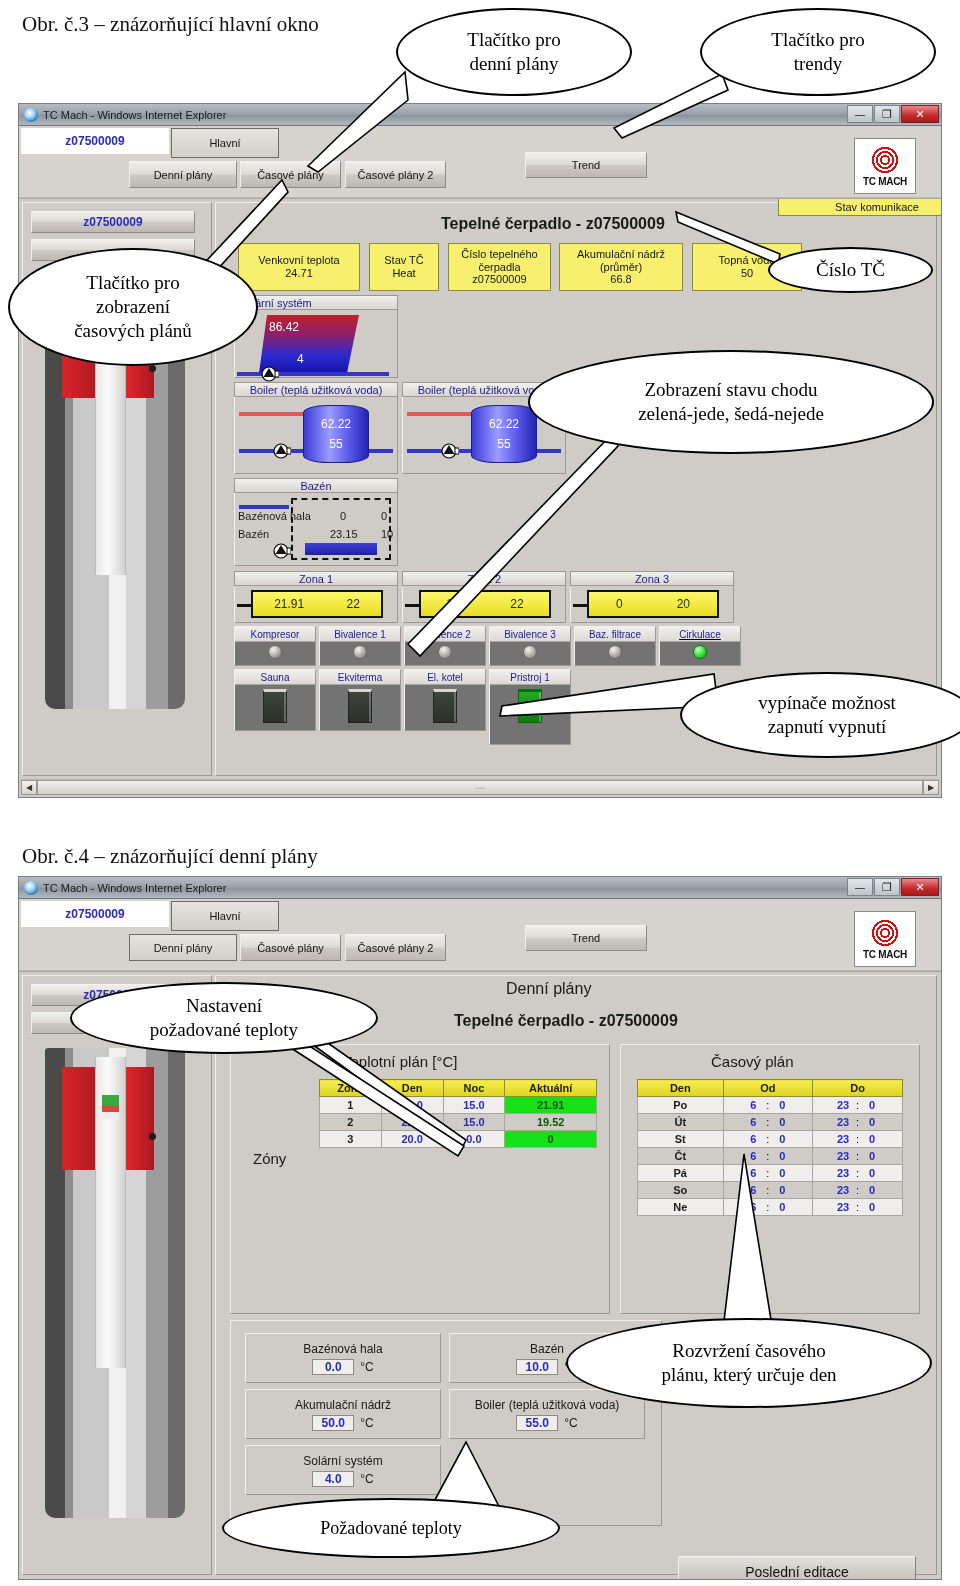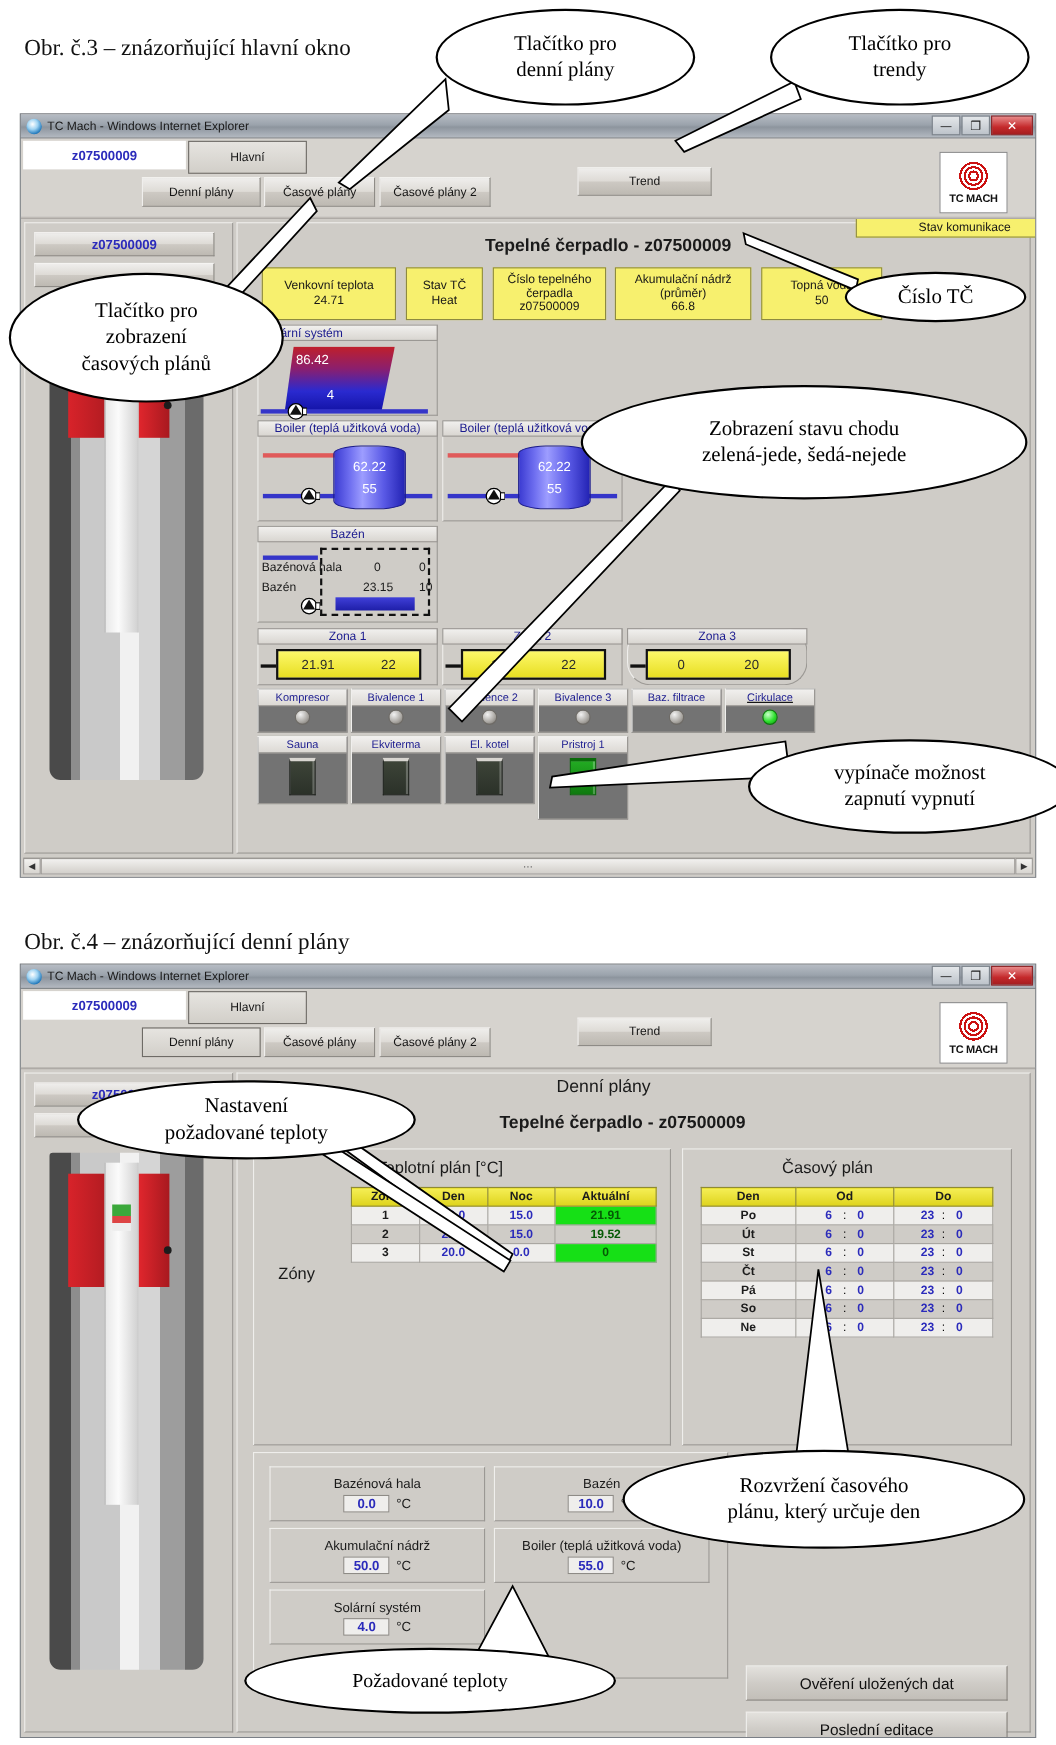--- a/index.html
+++ b/index.html
@@ -329,21 +329,21 @@
     display:flex; align-items:center; justify-content:center;
     font-size:9px; color:#555;
   }
   .zony-label {
     position:absolute; font-size:15px; color:#1a1a1a;
   }
 </style>
 </head>
 <body>
 
-<div class="fig-caption" style="left:22px; top:31px;">Obr. č.3 – znázorňující hlavní okno</div>
+<div class="fig-caption" style="left:22px; top:12px;">Obr. č.3 – znázorňující hlavní okno</div>
 
 <div class="win" style="left:18px; top:103px; width:924px; height:695px;">
   <div class="titlebar">
     <div class="ie-icon"></div>
     <div class="title-text">TC Mach - Windows Internet Explorer</div>
     <div class="win-btns">
       <div class="win-btn">—</div>
       <div class="win-btn">❐</div>
       <div class="win-btn close">✕</div>
     </div>
@@ -483,21 +483,21 @@
         </div>
       </div>
       <div class="panel" style="left:186px; top:368px; width:164px; height:52px;">
         <div class="grp-label" style="left:-1px; top:-1px; width:164px; height:15px;">Zona 2</div>
         <div style="position:absolute; left:2px; top:32px; width:14px; height:3px; background:#111;"></div>
         <div class="zone-box" style="left:16px; top:18px; width:132px; height:28px;">
           <span>19</span>
           <span>22</span>
         </div>
       </div>
-      <div class="panel" style="left:354px; top:368px; width:164px; height:52px;border-radius:21px;">
+      <div class="panel" style="left:354px; top:368px; width:164px; height:52px;">
         <div class="grp-label" style="left:-1px; top:-1px; width:164px; height:15px;">Zona 3</div>
         <div style="position:absolute; left:2px; top:32px; width:14px; height:3px; background:#111;"></div>
         <div class="zone-box" style="left:16px; top:18px; width:132px; height:28px;">
           <span>0</span>
           <span>20</span>
         </div>
       </div>
 
       <div class="ind-cell" style="left:18px; top:423px; width:82px; height:40px;">
         <div class="ind-cap">Kompresor</div>
@@ -783,21 +783,20 @@
         </div>
         <div class="setbox" style="left:14px; top:124px; width:196px; height:50px;">
           <div>Solární systém</div>
           <div class="val">
             <span class="fld">4.0</span>
             <span>°C</span>
           </div>
         </div>
       </div>
 
-      <div class="bigbtn" style="left:462px; top:538px; width:238px; height:32px;">Ověření uložených dat</div>
       <div class="bigbtn" style="left:462px; top:580px; width:238px; height:32px;">Poslední editace</div>
     </div>
   </div>
 </div>
 
 <div class="leader" style="left:288px; top:1020px; width:180px; height:140px;">
   <svg width="180" height="140">
       <polygon points="2,8 172,132 178,120 10,2" fill="#fff" stroke="#000" stroke-width="1.6"></polygon>
       <polygon points="0,26 170,136 176,126 6,16" fill="#fff" stroke="#000" stroke-width="1.6"></polygon>
     </svg>

